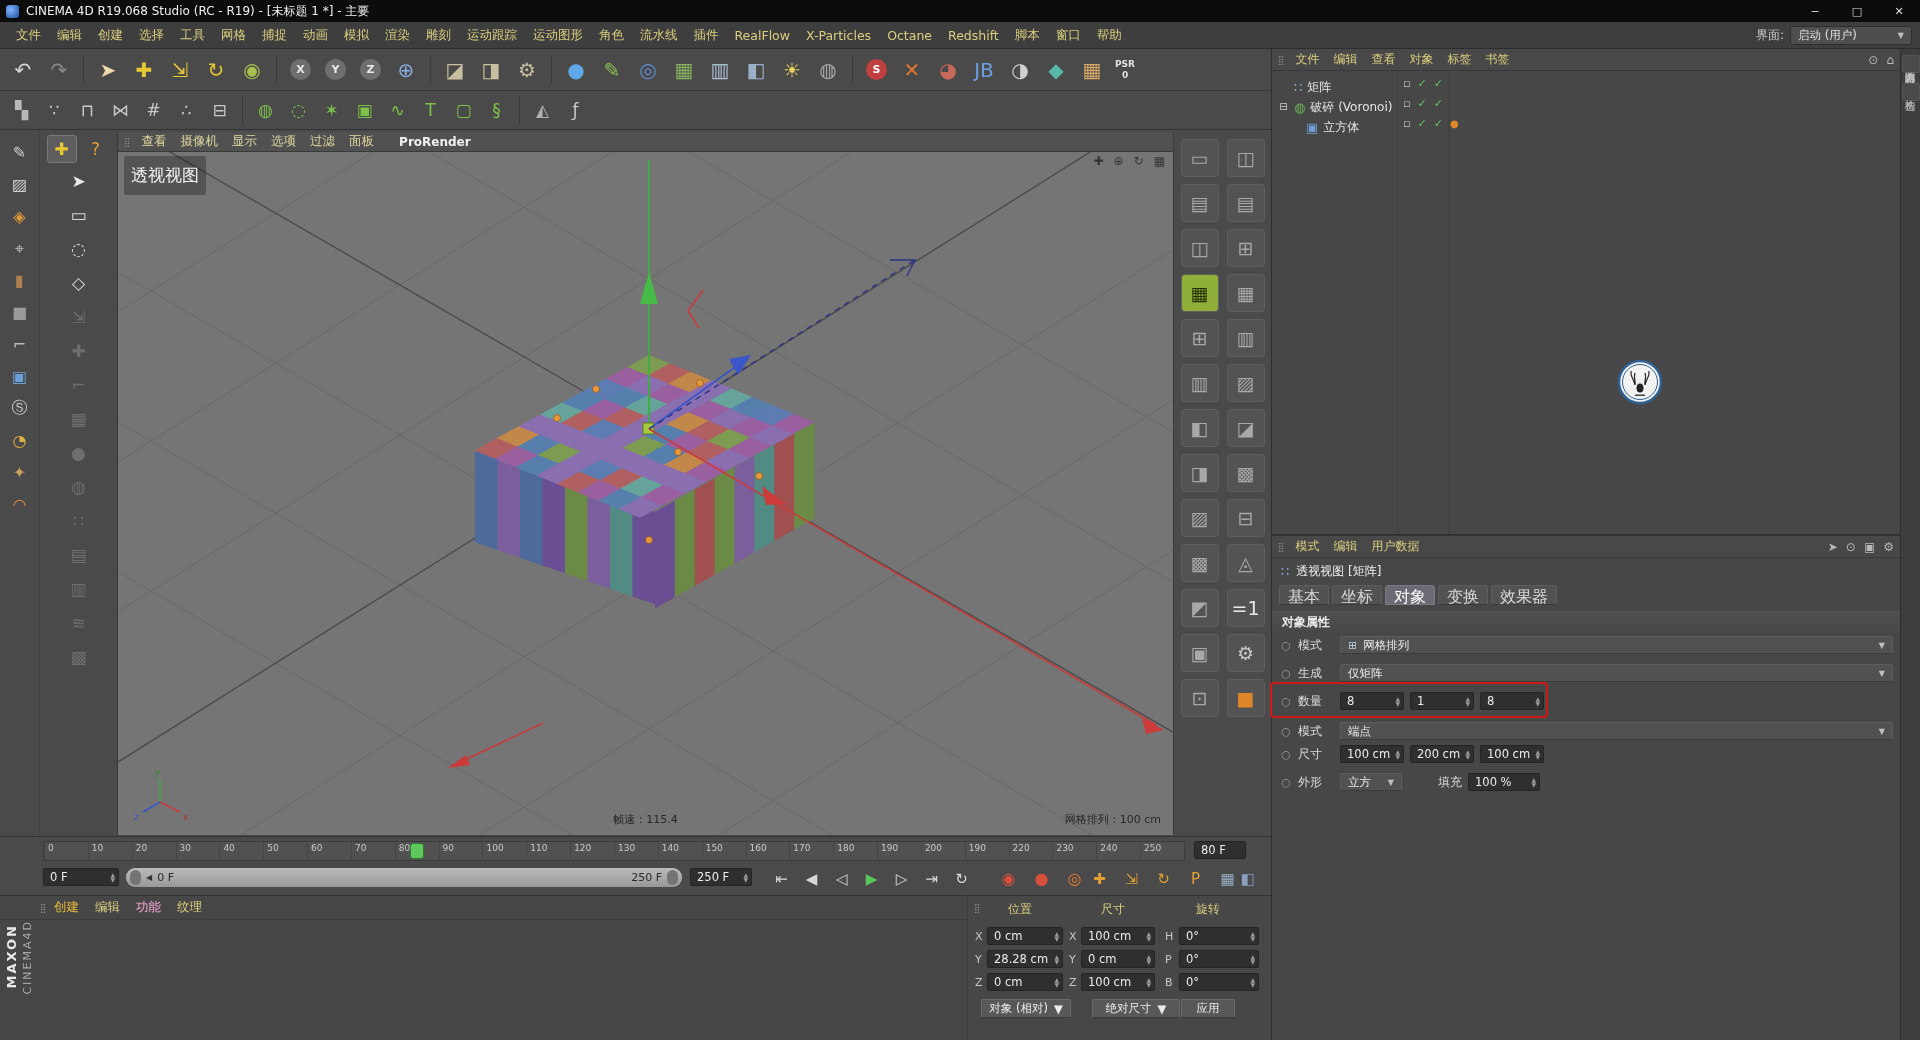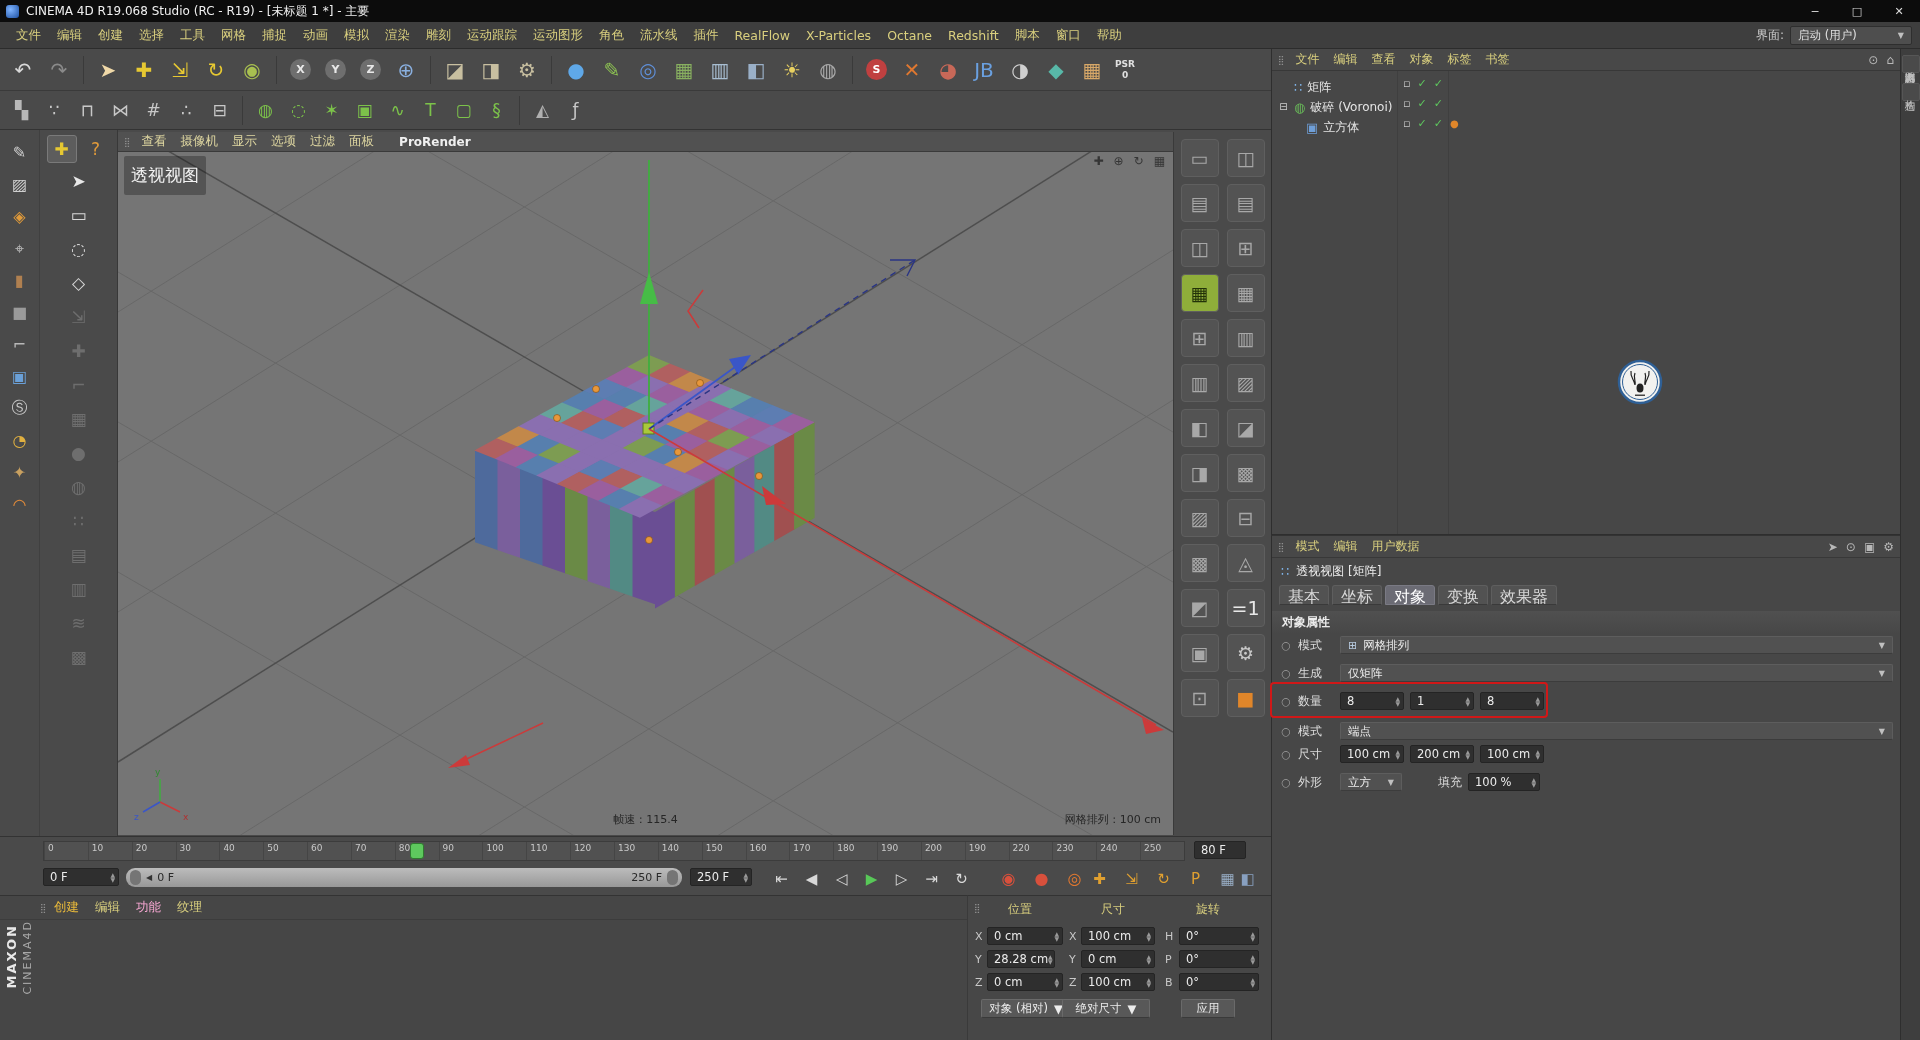--- a/index.html
+++ b/index.html
@@ -813,21 +813,21 @@
     <span class="clabel" style="left:197px;top:34px">H</span>
     <div class="field cfield" style="left:211px;top:31px;width:80px">
       <span class="val">0°</span>
       <span class="spin">
           <i>▲</i>
           <i>▼</i>
         </span>
     </div>
 
     <span class="clabel" style="left:7px;top:57px">Y</span>
-    <div class="field cfield" style="left:19px;top:54px;width:68px">
+    <div class="field cfield" style="left:19px;top:54px;width:76px">
       <span class="val">28.28 cm</span>
       <span class="spin">
           <i>▲</i>
           <i>▼</i>
         </span>
     </div>
     <span class="clabel" style="left:101px;top:57px">Y</span>
     <div class="field cfield" style="left:113px;top:54px;width:74px">
       <span class="val">0 cm</span>
       <span class="spin">
@@ -866,21 +866,21 @@
       <span class="spin">
           <i>▲</i>
           <i>▼</i>
         </span>
     </div>
 
     <div class="cbtn" style="left:13px;top:103px;width:90px">
       <span>对象 (相对)</span>
       <span class="arrow">▼</span>
     </div>
-    <div class="cbtn" style="left:94px;top:103px;width:88px">
+    <div class="cbtn" style="left:124px;top:103px;width:88px">
       <span>绝对尺寸</span>
       <span class="arrow">▼</span>
     </div>
     <div class="cbtn" style="left:213px;top:103px;width:54px">
       <span>应用</span>
     </div>
   </div>
 
   <div id="edge">
     <span class="vtab">内容浏览器</span>

